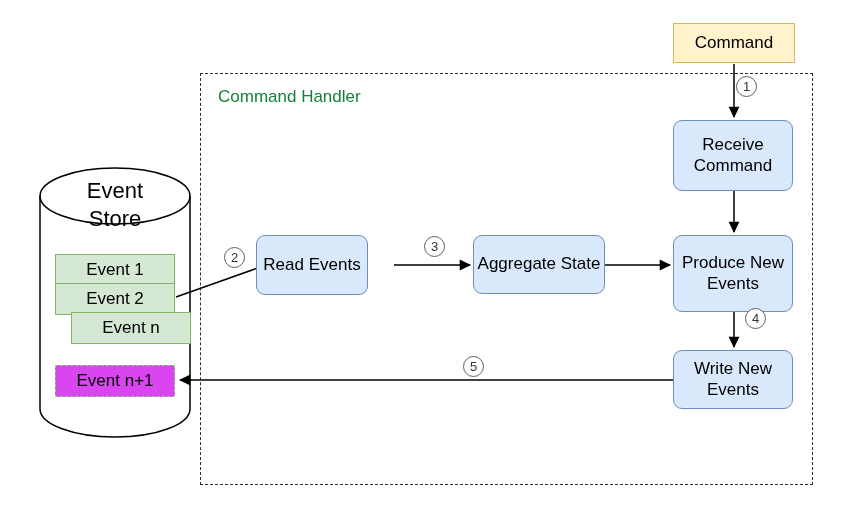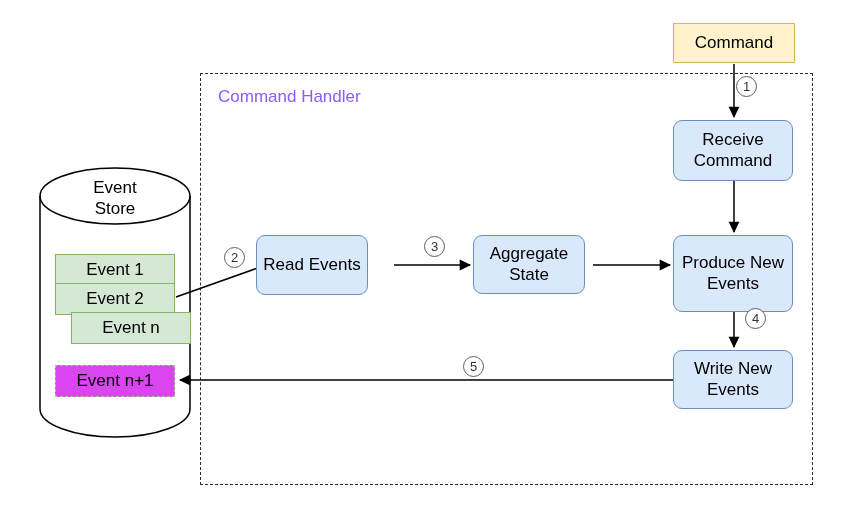--- a/index.html
+++ b/index.html
@@ -28,21 +28,21 @@
     width: 613px; height: 412px;
     border: 1.5px dashed #2d2d2d;
     box-sizing: border-box;
     z-index: 0;
     background: transparent;
   }
   .handler-label {
     position: absolute;
     left: 218px; top: 87px;
     font-size: 17px;
-    color: #8b5cf6;
+    color: #15803d;
     z-index: 2;
     white-space: nowrap;
   }
   .node {
     position: absolute;
     box-sizing: border-box;
     display: flex;
     align-items: center;
     justify-content: center;
     text-align: center;
@@ -76,21 +76,21 @@
   }
   .event-row.pending {
     background: #d946ef;
     border: 1.4px dashed #A0C894;
   }
   .store-title {
     position: absolute;
     left: 80px; top: 177px;
     width: 70px;
     text-align: center;
-    font-size: 17px;
+    font-size: 22px;
     line-height: 1.25;
     z-index: 2;
   }
   .step-circle {
     position: absolute;
     width: 21px; height: 21px;
     box-sizing: border-box;
     border: 1.4px solid #5f5f5f;
     border-radius: 50%;
     background: #ffffff;
@@ -126,23 +126,23 @@
     <line x1="734" y1="180" x2="734" y2="232" stroke="#000" stroke-width="1.5" marker-end="url(#arw)"></line>
     <line x1="734" y1="296" x2="734" y2="347" stroke="#000" stroke-width="1.5" marker-end="url(#arw)"></line>
     <line x1="673" y1="380" x2="180" y2="380" stroke="#000" stroke-width="1.5" marker-end="url(#arw)"></line>
   </svg>
 
   <div class="handler-box"></div>
   <div class="handler-label">Command Handler</div>
 
   <div class="node yellow" style="left:673px; top:23px; width:122px; height:40px;">Command</div>
 
-  <div class="node blue" style="left:673px; top:120px; width:120px; height:61px;">Receive Command</div>
+  <div class="node blue" style="left:673px; top:120px; width:120px; height:71px;">Receive Command</div>
   <div class="node blue" style="left:256px; top:235px; width:112px; height:60px;">Read Events</div>
-  <div class="node blue" style="left:473px; top:235px; width:112px; height:59px;">Aggregate State</div>
+  <div class="node blue" style="left:473px; top:235px; width:132px; height:59px;">Aggregate State</div>
   <div class="node blue" style="left:673px; top:235px; width:120px; height:77px;">Produce New Events</div>
   <div class="node blue" style="left:673px; top:350px; width:120px; height:59px;">Write New Events</div>
 
   <div class="store-title">Event Store</div>
   <div class="event-row" style="top:254px;">Event 1</div>
   <div class="event-row" style="top:283px;">Event 2</div>
   <div class="event-row" style="top:312px;margin-left:16px;">Event n</div>
   <div class="event-row pending" style="top:365px;">Event n+1</div>
 
   <div class="step-circle" style="left:736px; top:76px;">1</div>

